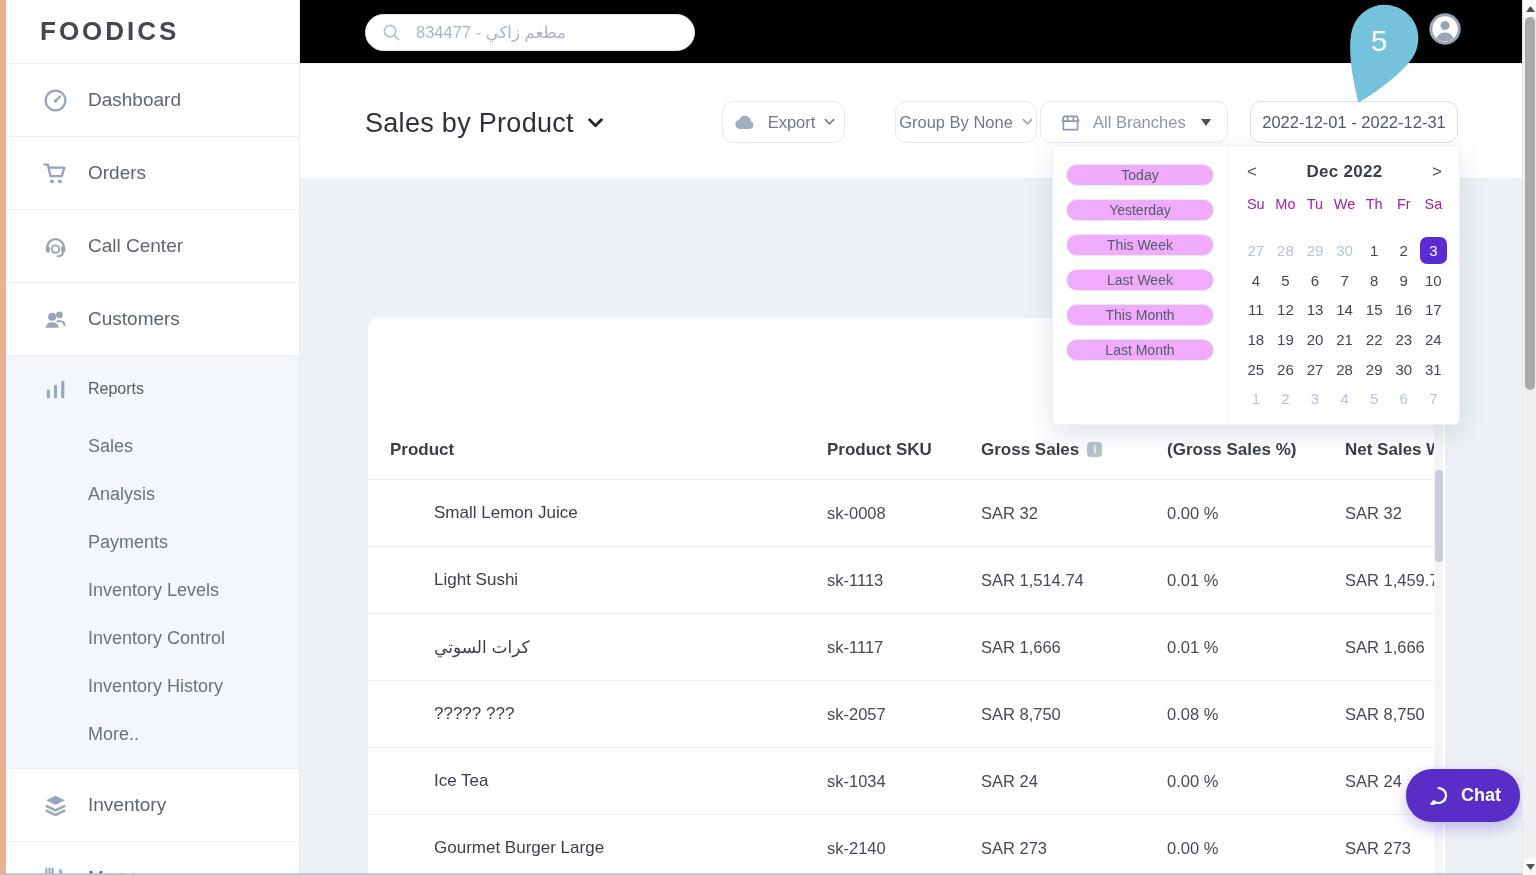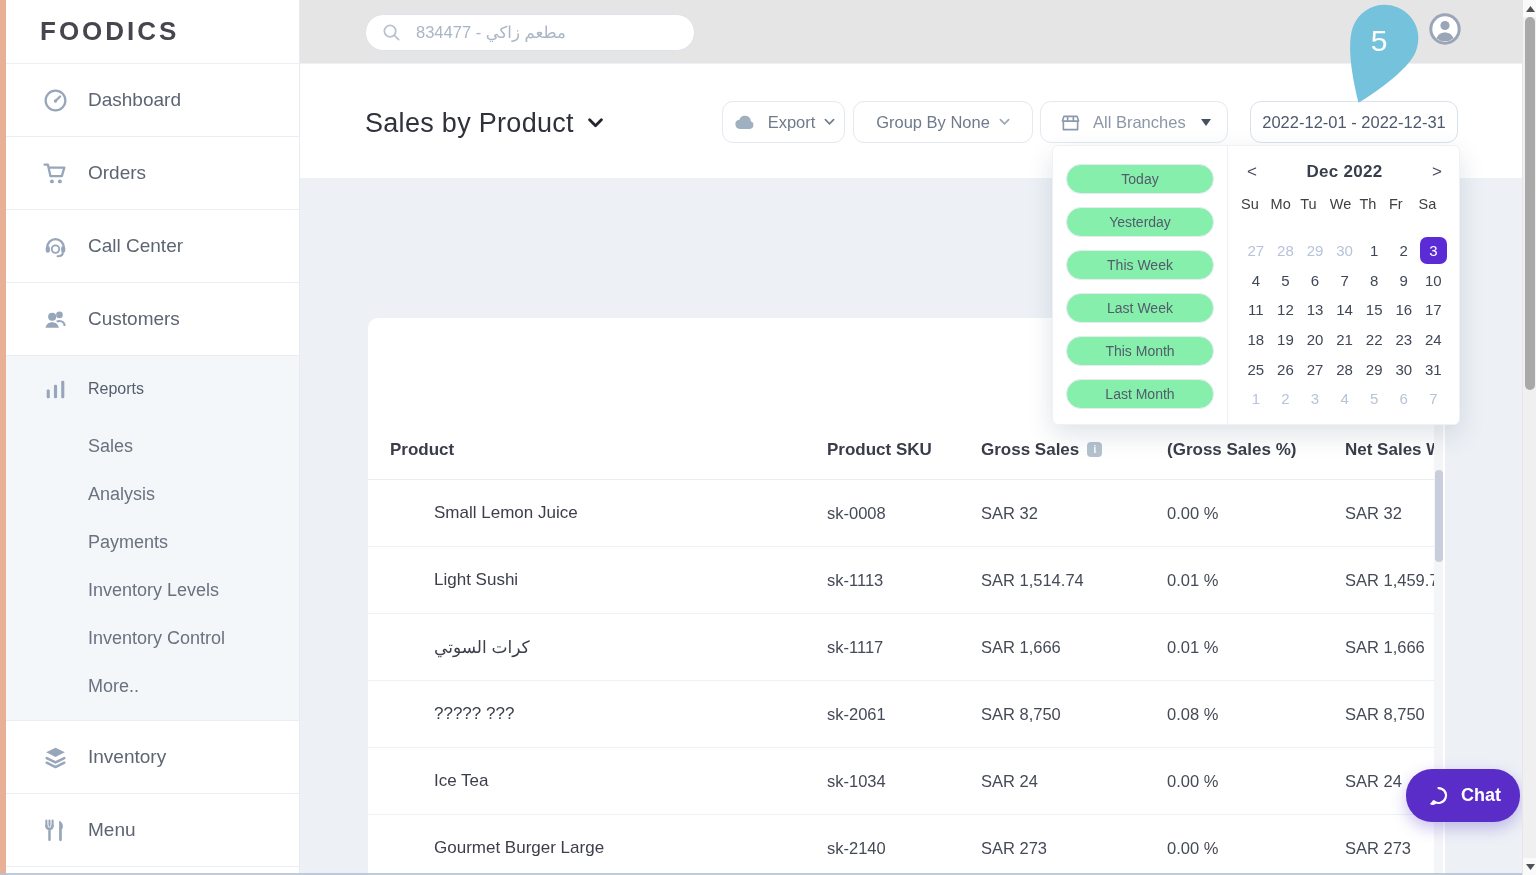--- a/index.html
+++ b/index.html
@@ -17,36 +17,36 @@
   .side-item{height:73px;display:flex;align-items:center;gap:19px;padding-left:36px;
     border-bottom:1px solid #eaeef3;background:#fff;cursor:pointer;}
   .side-item .lbl{font-size:19px;color:#5d6572;}
   .side-section{background:#f3f7fa;border-bottom:1px solid #eaeef3;padding-bottom:10px;}
   .side-section .head{height:66px;display:flex;align-items:center;gap:19px;padding-left:36px;cursor:pointer;}
   .side-section .head .lbl{font-size:16px;color:#565e6c;}
   .sub-item{height:48px;display:flex;align-items:center;padding-left:82px;font-size:18px;color:#6a7280;cursor:pointer;}
   .icon{display:inline-flex;width:27px;height:27px;align-items:center;justify-content:center;flex:0 0 27px;}
 
   
-  #topbar{left:300px;top:0;width:1236px;height:64px;background:#e5e5e5;border-bottom:1px solid #edf0f5;}
+  #topbar{left:300px;top:0;width:1236px;height:64px;background:#000000;border-bottom:1px solid #edf0f5;}
   #search-box{position:absolute;left:65px;top:14px;width:330px;height:37px;border:1px solid #dce3ec;
     border-radius:19px;background:#fff;display:flex;align-items:center;padding:0 12px;gap:9px;}
   #search-input{border:none;outline:none;flex:1;font-size:16.5px;color:#aab5c5;background:transparent;}
   #bell-wrap{position:absolute;left:1092px;top:15px;}
   #avatar-wrap{position:absolute;left:1128px;top:12px;cursor:pointer;}
 
   
   #header-band{left:300px;top:64px;width:1222px;height:114px;background:#fff;}
   #page-bg{left:300px;top:178px;width:1236px;height:697px;background:#edf1f6;}
   #page-title-row{left:365px;top:102px;height:42px;display:flex;align-items:center;gap:14px;}
   #page-title{font-size:27px;color:#2f313b;font-weight:500;letter-spacing:.3px;}
   .hbtn{position:absolute;top:101px;height:42px;background:#fff;border:1px solid #e3e9f0;border-radius:11px;
     display:flex;align-items:center;justify-content:center;gap:9px;font-size:16.5px;color:#6f7a8b;cursor:pointer;}
   #btn-export{left:722px;width:123px;}
-  #btn-groupby{left:853px;width:180px;}
+  #btn-groupby{left:895px;width:142px;}
   #btn-branches{left:1040px;width:188px;justify-content:flex-start;padding:0 16px;color:#8b97a9;}
   #btn-branches .tri{margin-left:auto;width:0;height:0;border-left:5.5px solid transparent;border-right:5.5px solid transparent;border-top:7px solid #46505e;}
   #btn-date{left:1250px;width:208px;color:#4e5a6c;font-size:16.5px;border-color:#d9e1ea;}
 
   
   #report-card{left:368px;top:318px;width:1077px;height:557px;background:#fff;border-radius:10px 10px 0 0;overflow:hidden;}
   .t-grid{display:grid;grid-template-columns:437px 154px 186px 178px 1fr;padding-left:22px;align-items:center;}
   #t-head{position:absolute;left:0;right:11px;top:102px;height:60px;border-bottom:1px solid #e9edf2;
     font-size:17px;font-weight:700;color:#3a3d49;white-space:nowrap;overflow:hidden;}
   #t-head .hc{display:flex;align-items:center;gap:8px;}
@@ -56,28 +56,28 @@
   .t-row{height:67px;border-bottom:1px solid #eef1f5;font-size:16.5px;color:#454a57;white-space:nowrap;}
   .t-row .c-product{color:#3c3f4b;font-size:17px;margin-left:44px;}
   #tbl-sb-track{position:absolute;right:2px;top:102px;bottom:0;width:9px;background:#f4f5f7;}
   #tbl-sb-thumb{position:absolute;right:2.5px;top:152px;width:8px;height:92px;background:#c8cedb;border-radius:4px;cursor:grab;}
 
   
   #datepicker{left:1052px;top:145px;width:408px;height:280px;background:#fff;border-radius:6px;
     box-shadow:0 10px 26px rgba(40,60,90,.14);border:1px solid #eef1f5;}
   #dp-divider{position:absolute;left:174px;top:0;bottom:0;width:1px;background:#edf0f4;}
   #quick-list{position:absolute;left:13px;top:18px;width:148px;display:flex;flex-direction:column;gap:13px;}
-  .qbtn{height:30px;border:1px solid #e6ebf1;border-radius:16px;background:#86efac;font-size:14px;color:#525c6a;
+  .qbtn{height:22px;border:1px solid #e6ebf1;border-radius:16px;background:#f0abfc;font-size:14px;color:#525c6a;
     display:flex;align-items:center;justify-content:center;cursor:pointer;}
   #cal-panel{position:absolute;left:175px;top:0;right:0;bottom:0;}
   #cal-nav{position:absolute;left:14px;right:12px;top:14px;height:24px;display:flex;align-items:center;}
   .cal-arrow{font-size:17px;color:#444b59;cursor:pointer;width:20px;text-align:center;}
   #cal-month{flex:1;text-align:center;font-size:17px;font-weight:700;color:#383e4c;letter-spacing:.3px;}
   #cal-daynames{position:absolute;left:13px;top:50px;display:grid;grid-template-columns:repeat(7,29.6px);}
-  #cal-daynames div{height:20px;text-align:left;font-size:14.5px;color:#404040;}
+  #cal-daynames div{height:20px;text-align:center;font-size:14.5px;color:#a21caf;}
   #cal-grid{position:absolute;left:13px;top:90px;display:grid;grid-template-columns:repeat(7,29.6px);grid-auto-rows:29.6px;}
   .cell{display:flex;align-items:center;justify-content:center;font-size:15px;color:#404757;cursor:pointer;}
   .cell.muted{color:#b7c3d9;}
   .cell.sel span{background:var(--accent);color:#fff;width:27px;height:27px;border-radius:7px;
     display:flex;align-items:center;justify-content:center;}
 
   
   #tour-pin{left:1336px;top:2px;width:84px;height:106px;pointer-events:none;}
   #tour-pin svg{transform:rotate(22deg);transform-origin:50% 50%;}
   #tour-num{left:1364px;top:24px;width:30px;text-align:center;font-size:30px;color:#fff;font-weight:500;}
@@ -158,20 +158,21 @@
                 <rect x="18.5" y="4.5" width="3" height="17" rx="1.2" fill="#97a6ba"></rect>
               </svg>
             </span>
             <span class="lbl">Reports</span>
           </div>
           <div class="sub-item">Sales</div>
           <div class="sub-item">Analysis</div>
           <div class="sub-item">Payments</div>
           <div class="sub-item">Inventory Levels</div>
           <div class="sub-item">Inventory Control</div>
+          <div class="sub-item">Inventory History</div>
           <div class="sub-item">More..</div>
         </div>
         <div class="side-item">
           <span class="icon">
             <svg width="27" height="27" viewBox="0 0 26 26">
               <path d="M13 3.5l9 4.5-9 4.5L4 8z" fill="#97a6ba"></path>
               <path d="M4.5 13.5l8.5 4.2 8.5-4.2" fill="none" stroke="#97a6ba" stroke-width="2.4" stroke-linecap="round" stroke-linejoin="round"></path>
               <path d="M4.5 18l8.5 4.2L21.5 18" fill="none" stroke="#97a6ba" stroke-width="2.4" stroke-linecap="round" stroke-linejoin="round"></path>
             </svg>
           </span>
@@ -297,21 +298,21 @@
         </div>
         <div class="t-row t-grid">
           <div class="c-product">كرات السوتي</div>
           <div class="c-sku">sk-1117</div>
           <div class="c-gross">SAR 1,666</div>
           <div class="c-gross_pct">0.01 %</div>
           <div class="c-net">SAR 1,666</div>
         </div>
         <div class="t-row t-grid">
           <div class="c-product">????? ???</div>
-          <div class="c-sku">sk-2061</div>
+          <div class="c-sku">sk-2057</div>
           <div class="c-gross">SAR 8,750</div>
           <div class="c-gross_pct">0.08 %</div>
           <div class="c-net">SAR 8,750</div>
         </div>
         <div class="t-row t-grid">
           <div class="c-product">Ice Tea</div>
           <div class="c-sku">sk-1034</div>
           <div class="c-gross">SAR 24</div>
           <div class="c-gross_pct">0.00 %</div>
           <div class="c-net">SAR 24</div>

